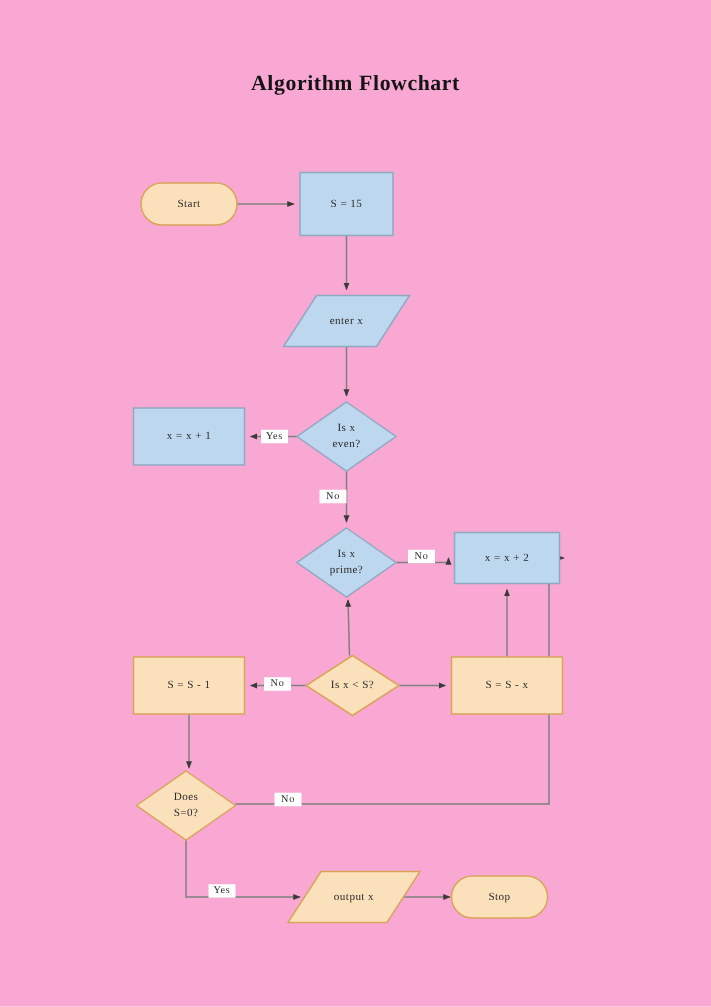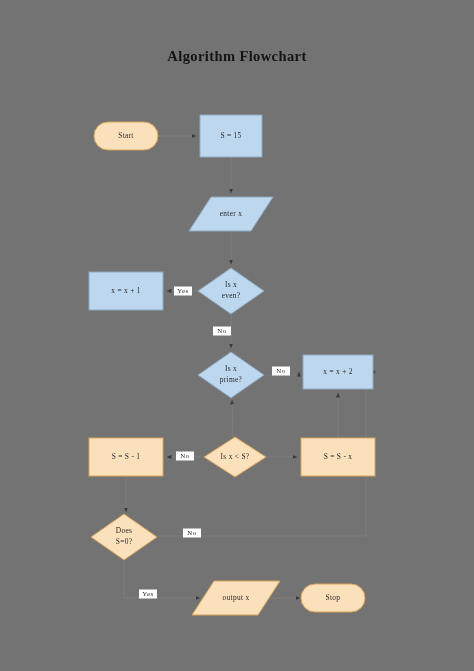--- a/index.html
+++ b/index.html
@@ -11,21 +11,21 @@
   body {
     width: 474px;
     height: 671px;
     position: relative;
     overflow: hidden;
     font-family: "Liberation Serif", "DejaVu Serif", serif;
   }
   #page {
     position: absolute;
     inset: 0;
-    background: #737373;
+    background: #f9a8d4;
   }
   #chart-title {
     position: absolute;
     top: 48px;
     left: 0;
     width: 474px;
     text-align: center;
     font-family: "Liberation Serif", "DejaVu Serif", serif;
     font-weight: bold;
     font-size: 14.5px;

